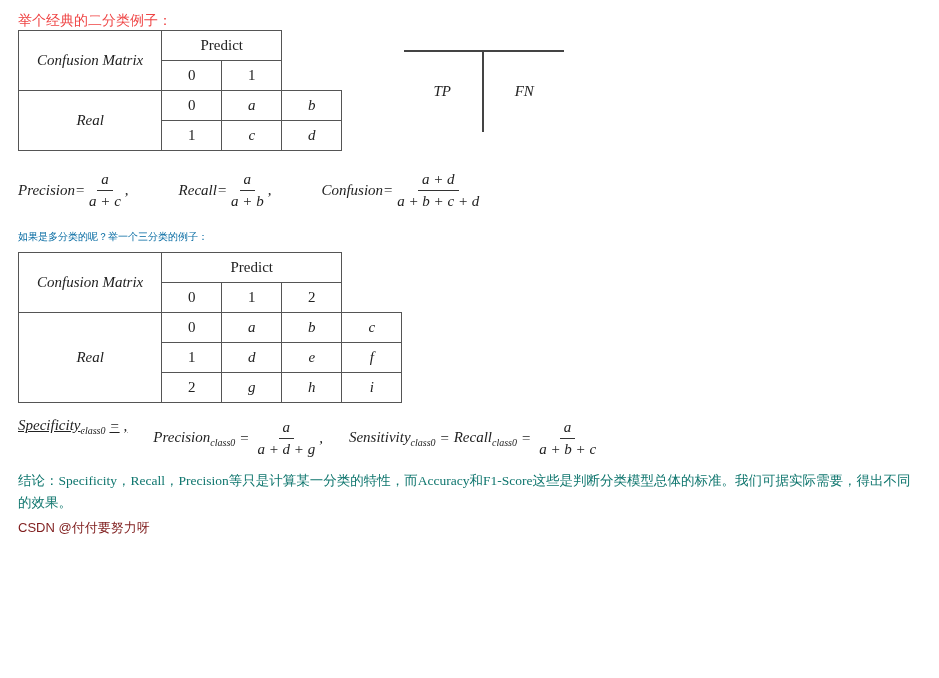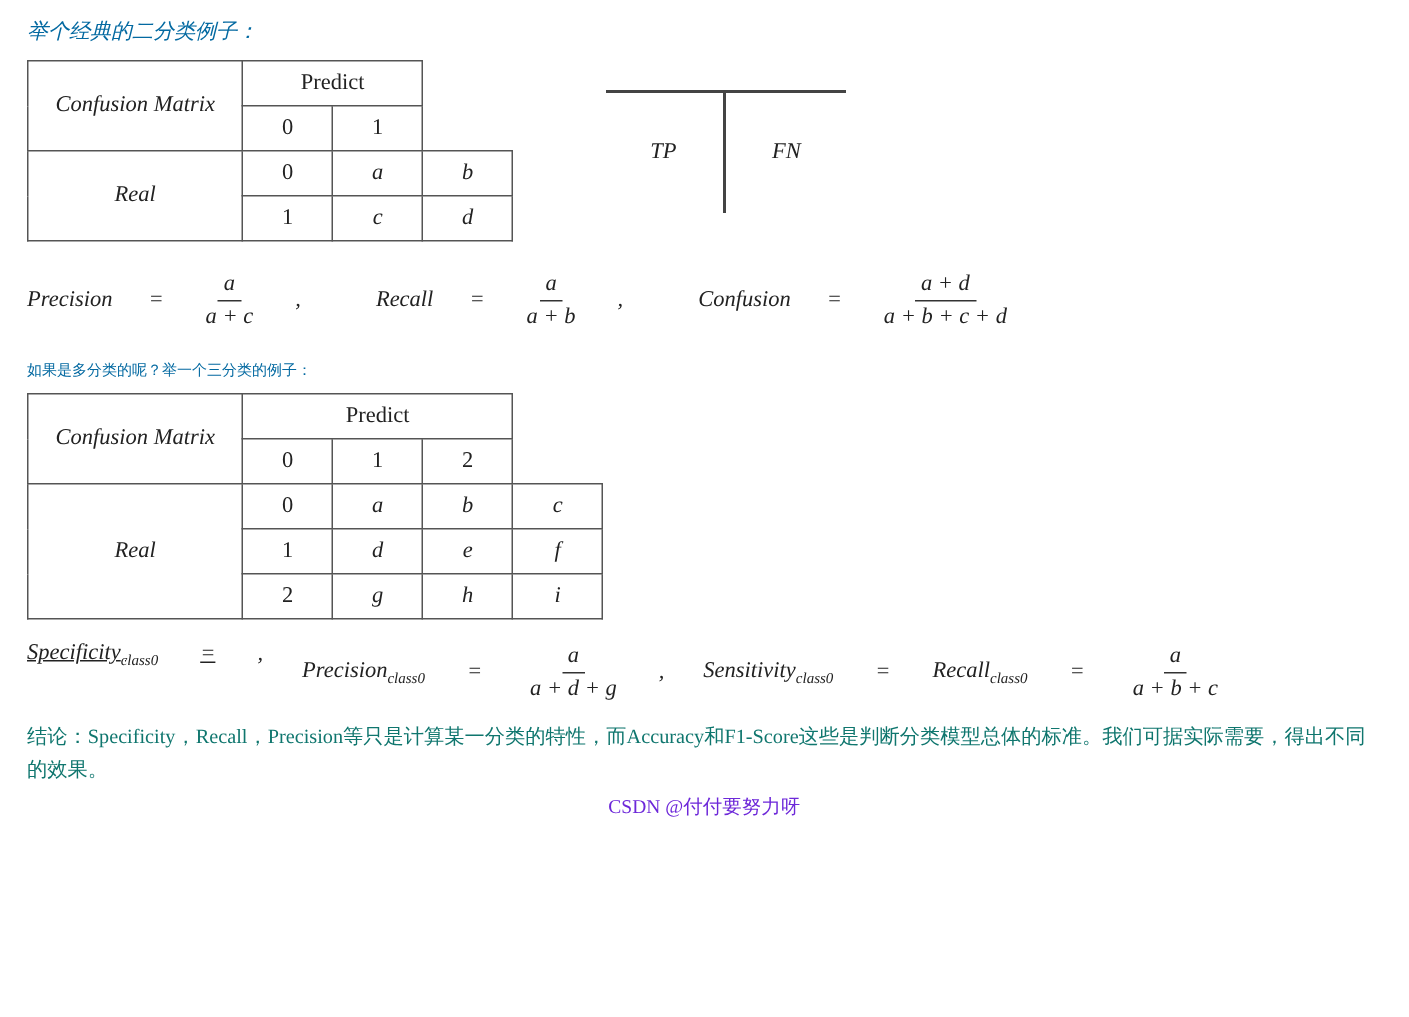--- a/index.html
+++ b/index.html
@@ -9,23 +9,21 @@
       font-size: 15px;
       padding: 12px 18px;
       color: #222;
       width: 939px;
       min-height: 678px;
     }
 
     .intro-text {
       font-family: SimSun, "宋体", serif;
       font-size: 14px;
-      margin-bottom: 10px;
-      color: #0369a1;
-      font-style: italic;
+      color: #ef4444;
     }
 
     
     .binary-section {
       display: flex;
       align-items: center;
       gap: 60px;
       margin-bottom: 14px;
     }
 
@@ -44,21 +42,21 @@
     .formulas-section {
       display: flex;
       align-items: flex-start;
       gap: 30px;
       margin: 10px 0 14px 0;
       padding: 4px 0;
     }
     .formula-inline {
       display: flex;
       align-items: center;
-      gap: 24px;
+      gap: 0;
       font-style: italic;
       font-size: 15px;
     }
     .frac {
       display: inline-flex;
       flex-direction: column;
       align-items: center;
       vertical-align: middle;
       font-style: italic;
     }
@@ -103,24 +101,24 @@
 
     .conclusion {
       font-family: SimSun, "宋体", serif;
       font-size: 13.5px;
       color: #0f766e;
       margin: 6px 0;
       line-height: 1.6;
     }
 
     .footer {
-      text-align: center;
-      font-family: Liberation Serif, serif;
+      text-align: left;
+      font-family: Liberation Sans, sans-serif;
       font-size: 13px;
-      color: #6d28d9;
+      color: #7f1d1d;
       margin-top: 6px;
     }
 
     .tp-fn-wrapper {
       display: flex;
       flex-direction: column;
       align-items: flex-end;
     }
     .tp-fn-row {
       display: flex;

